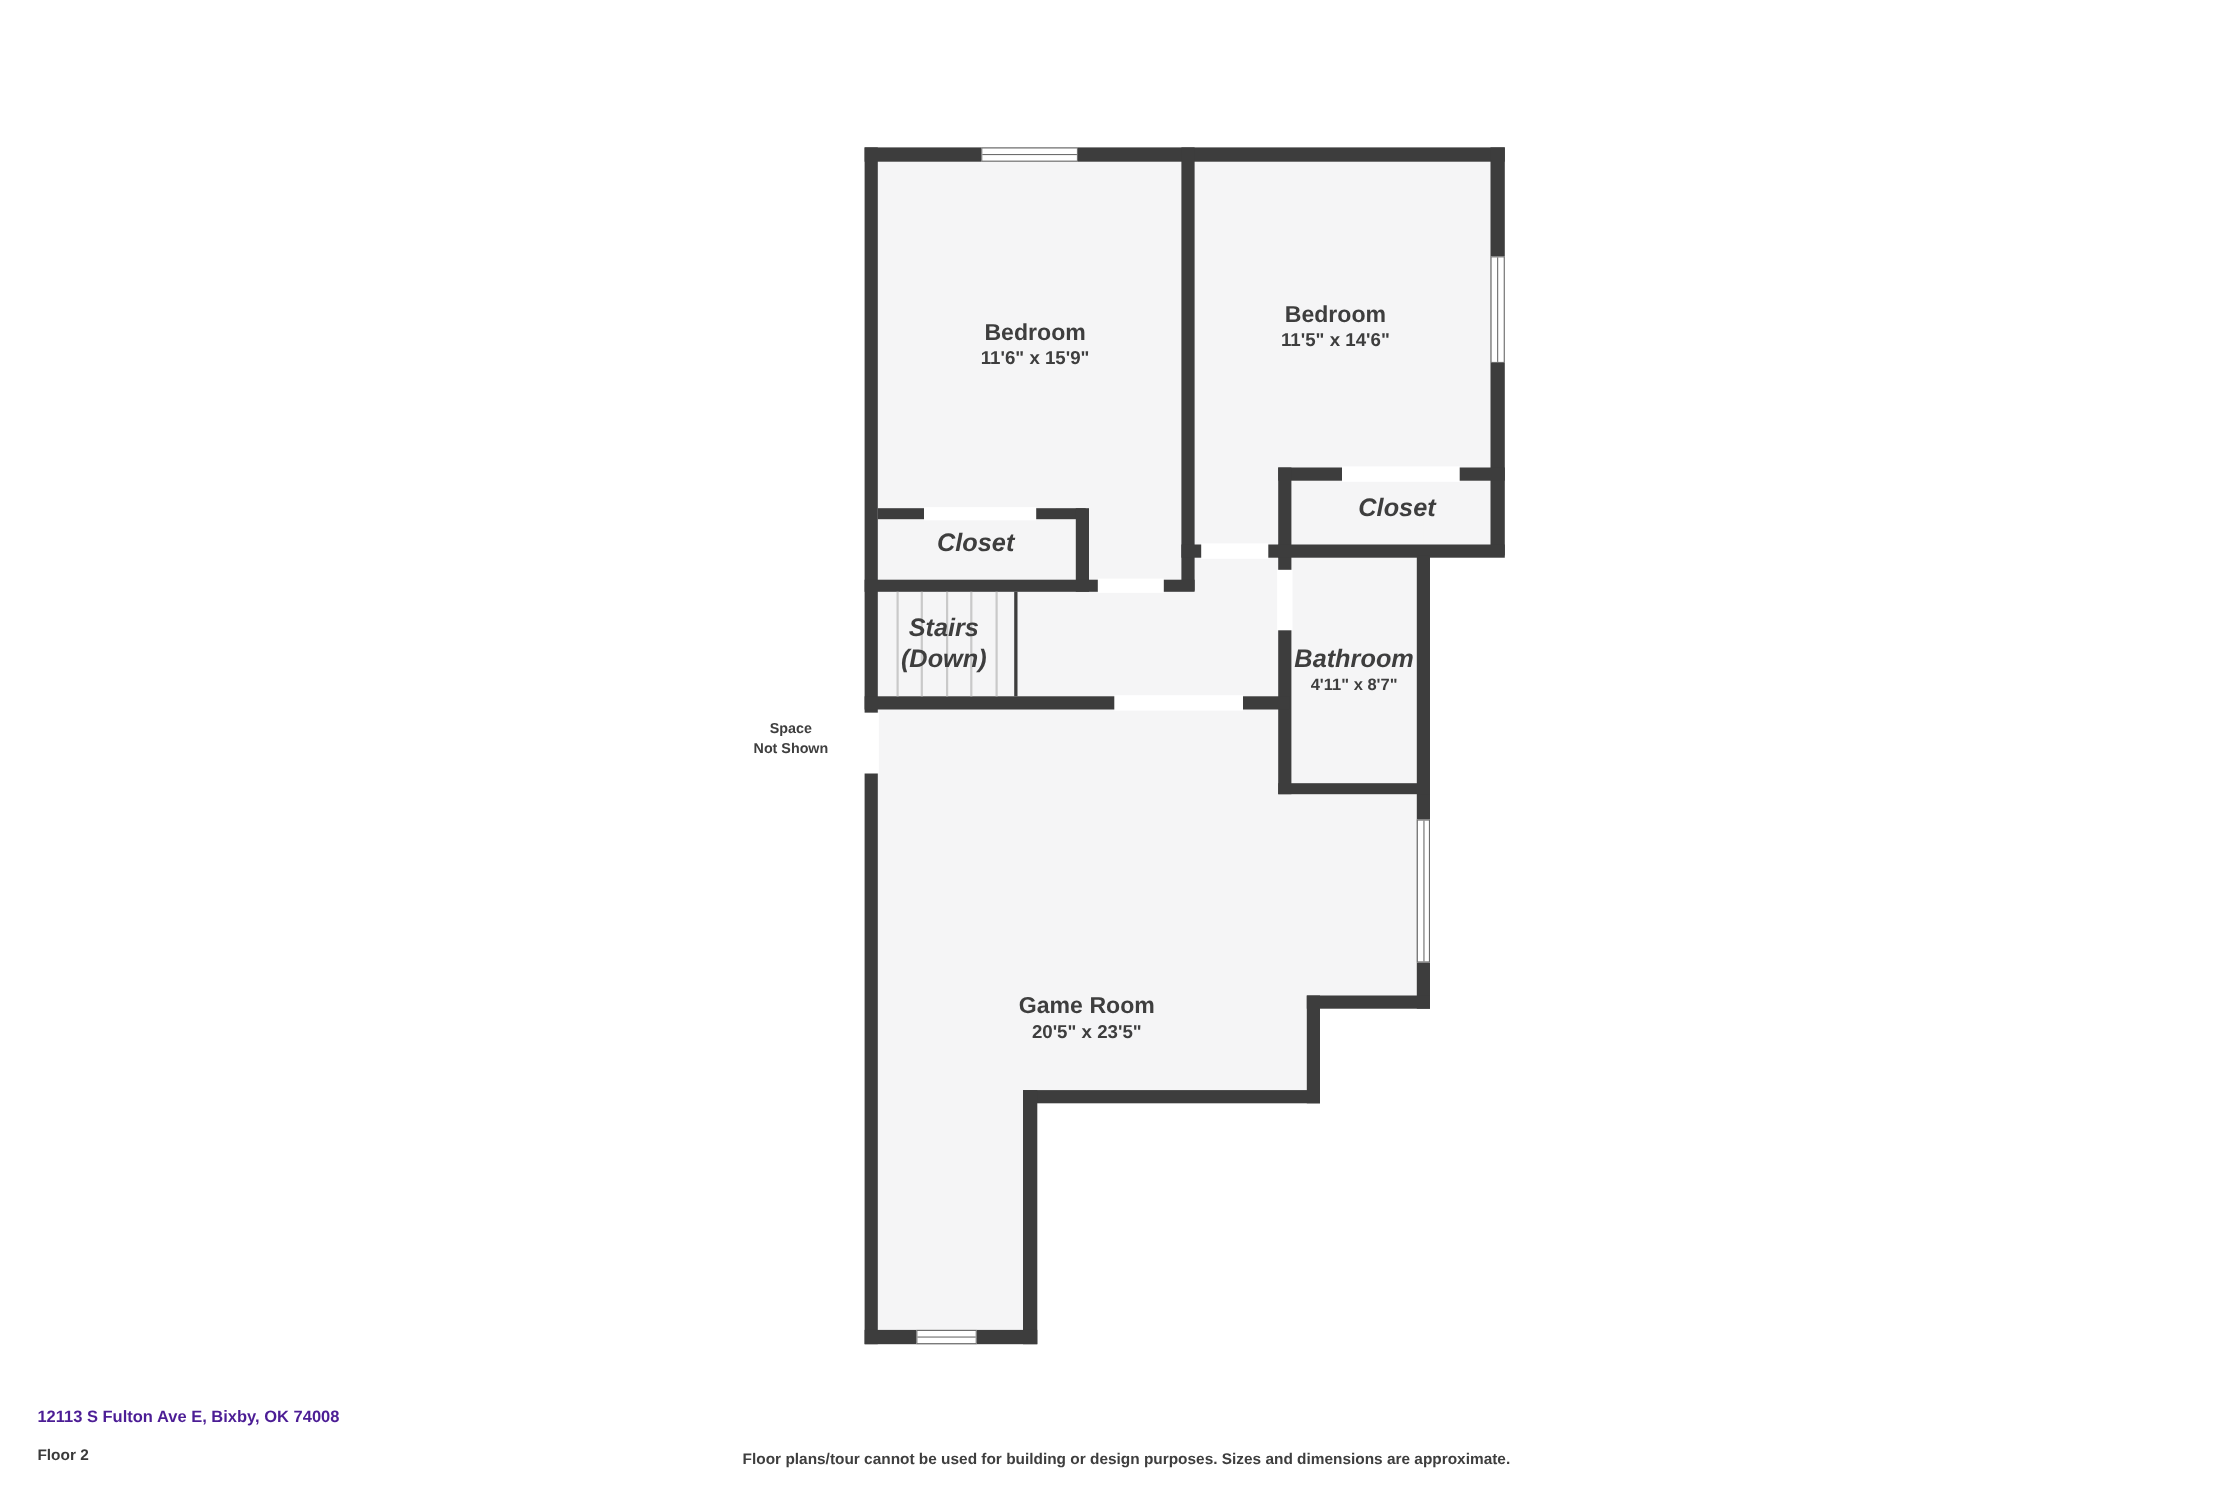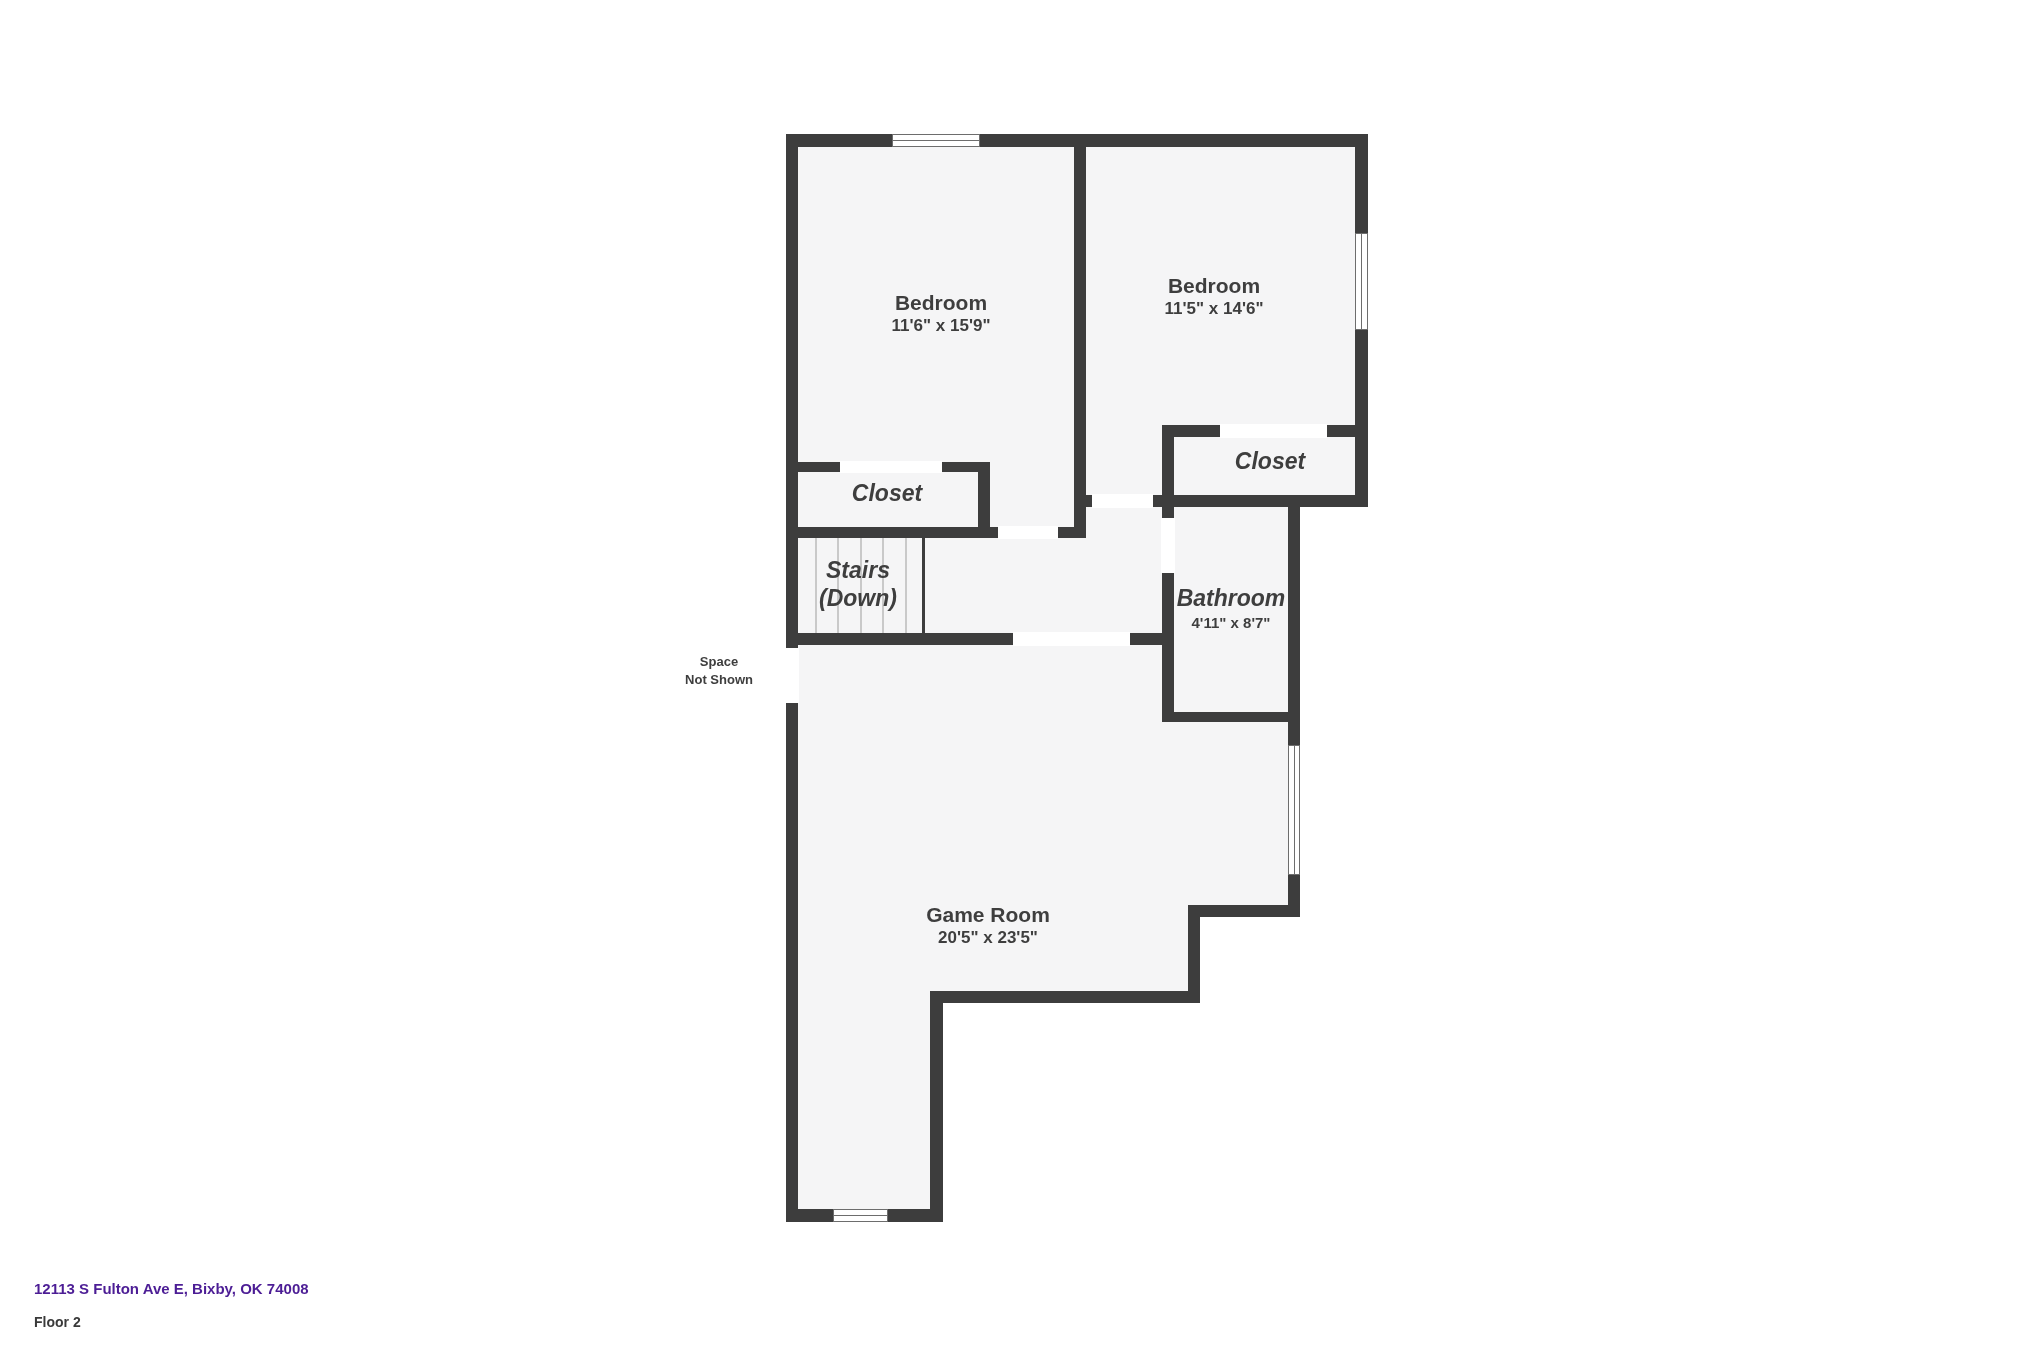--- a/index.html
+++ b/index.html
@@ -123,14 +123,15 @@
     <div class="room-dims">20'5" x 23'5"</div>
   </div>
 
   <div class="room-label note-label" style="left:719px;top:671px;">
     <div>Space</div>
     <div>Not Shown</div>
   </div>
 
   <div class="footer-address">12113 S Fulton Ave E, Bixby, OK 74008</div>
   <div class="footer-floor">Floor 2</div>
+  <div class="footer-disclaimer">Floor plans/tour cannot be used for building or design purposes. Sizes and dimensions are approximate.</div>
 
 </div>
 
 </body></html>

